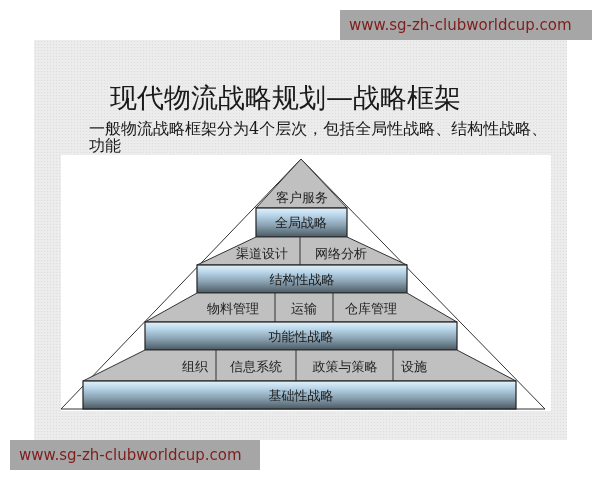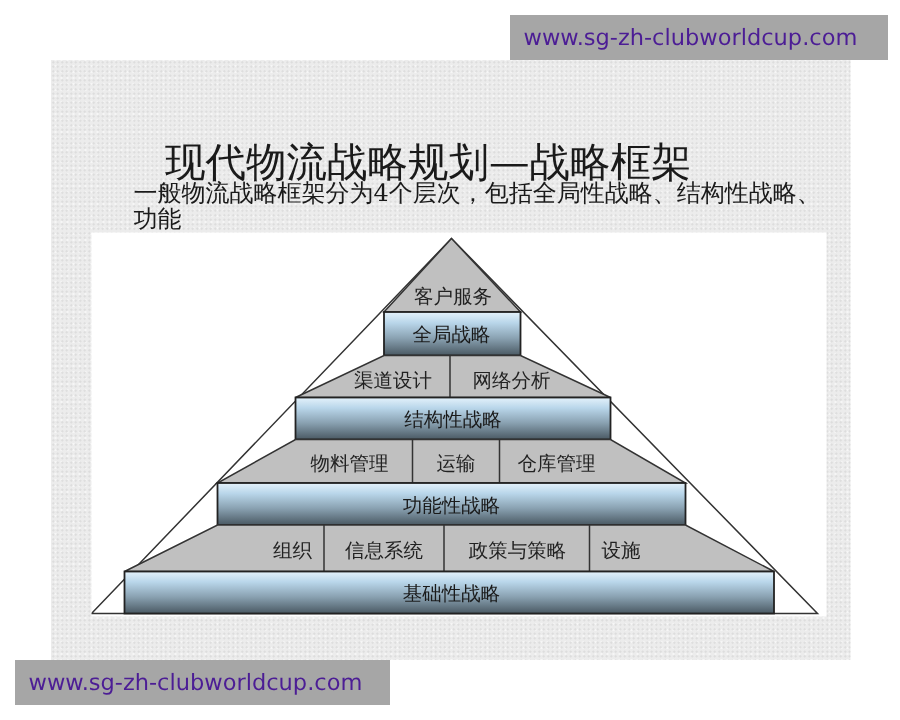--- a/index.html
+++ b/index.html
@@ -1,24 +1,24 @@
 <!DOCTYPE html>
 <html><head>
 <meta charset="utf-8">
 <style>
   html, body { margin:0; padding:0; }
   body { width:600px; height:480px; background:#ffffff; position:relative; overflow:hidden; font-family:"DejaVu Sans", sans-serif; }
   .slide { position:absolute; left:34px; top:40px; width:533px; height:400px; background:#ececec;
     background-image: radial-gradient(#dcdcdc 0.6px, transparent 0.7px), radial-gradient(#f6f6f6 0.6px, transparent 0.7px);
     background-size: 3px 3px, 4px 4px; background-position: 0 0, 1px 2px; }
-  .title { position:absolute; left:110px; top:90px; font-family:"DejaVu Serif", serif; font-size:27px; color:#1a1a1a; letter-spacing:0px; white-space:nowrap; }
+  .title { position:absolute; left:110px; top:80px; font-family:"DejaVu Serif", serif; font-size:27px; color:#1a1a1a; letter-spacing:0px; white-space:nowrap; }
   .subtitle { position:absolute; left:89px; top:120px; width:470px; font-family:"DejaVu Serif", serif; font-size:16px; line-height:17px; color:#1a1a1a; }
   .canvas { position:absolute; left:61px; top:155px; width:490px; height:256px; background:#ffffff; }
   .canvas svg { position:absolute; left:0; top:0; }
-  .wm { position:absolute; background:#a6a6a6; color:#4c1d95; font-family:"DejaVu Sans", sans-serif; font-size:15px; line-height:30px; padding:0 9px; white-space:nowrap; }
+  .wm { position:absolute; background:#a6a6a6; color:#7f1d1d; font-family:"DejaVu Sans", sans-serif; font-size:15px; line-height:30px; padding:0 9px; white-space:nowrap; }
   .wm-top { left:340px; top:10px; width:252px; height:30px; box-sizing:border-box; }
   .wm-bottom { left:10px; top:440px; width:250px; height:30px; box-sizing:border-box; }
   .lbl { font-family:"DejaVu Sans", sans-serif; font-size:13px; fill:#222; }
   .bar-lbl { font-family:"DejaVu Sans", sans-serif; font-size:13px; fill:#1a1a1a; }
 </style>
 </head>
 <body>
 
 <div class="wm wm-top">www.sg-zh-clubworldcup.com</div>
 

